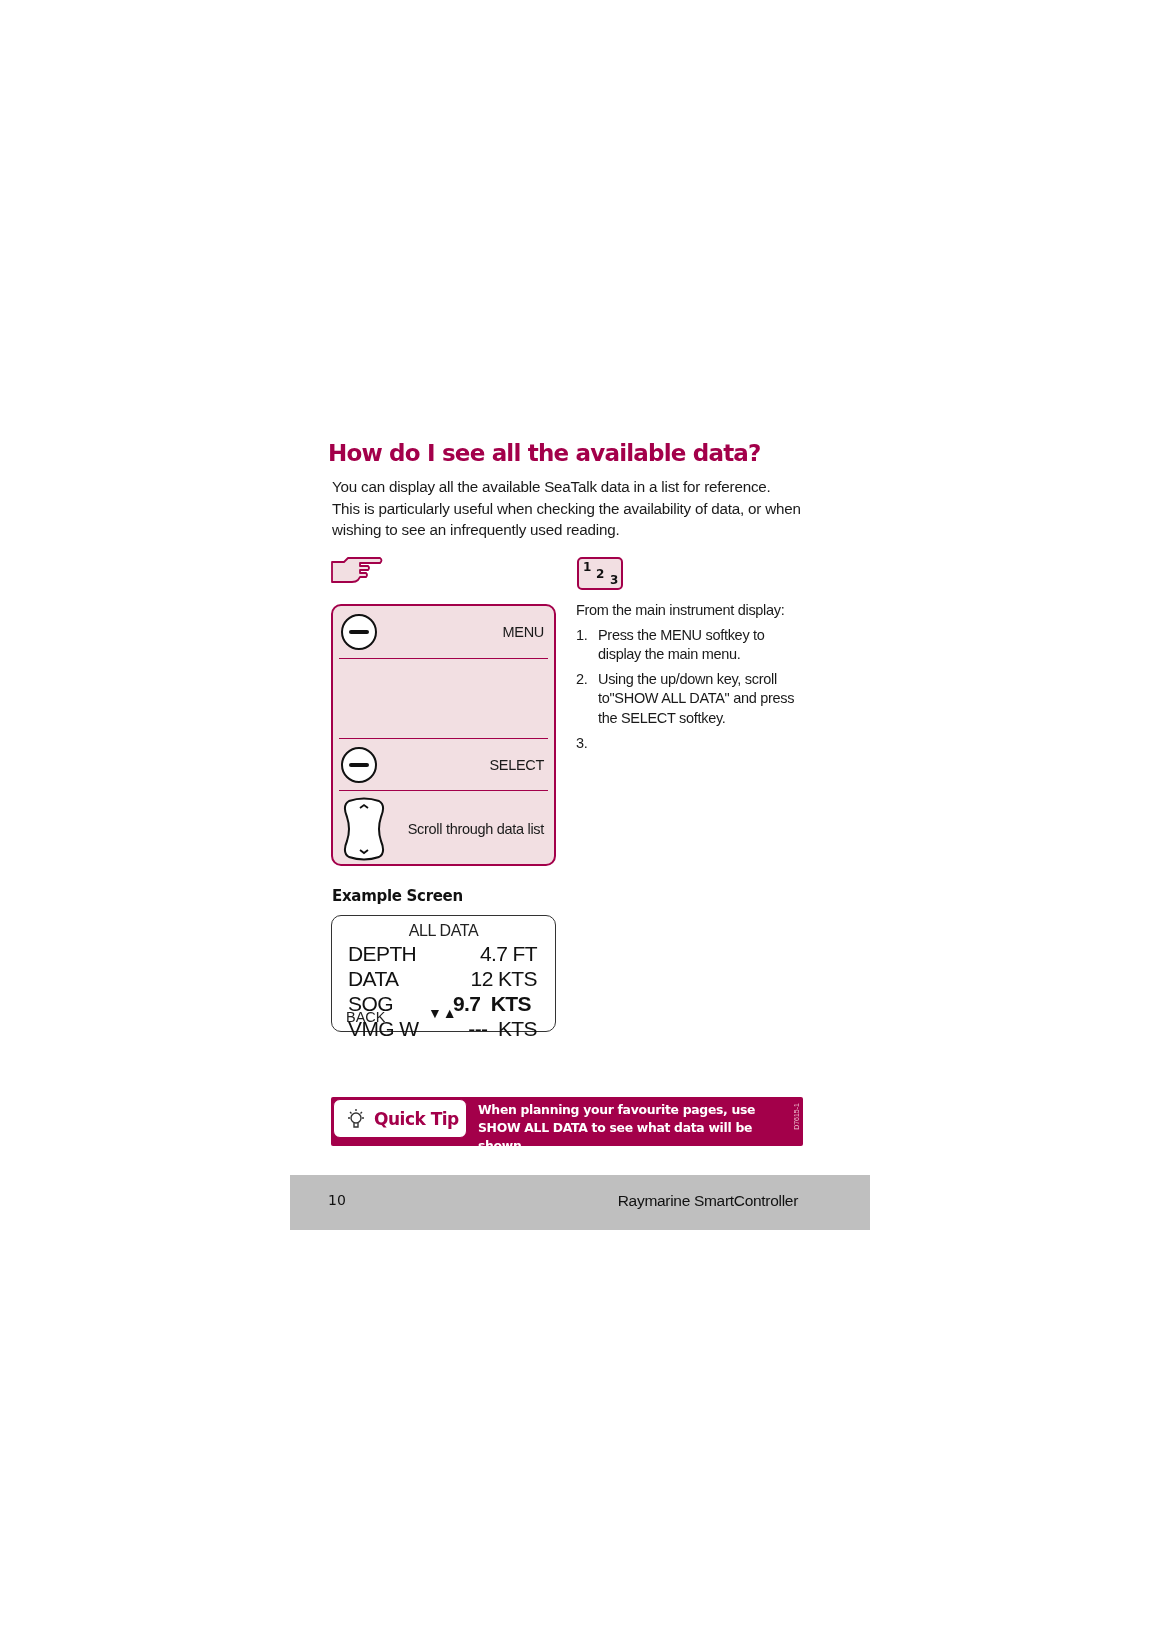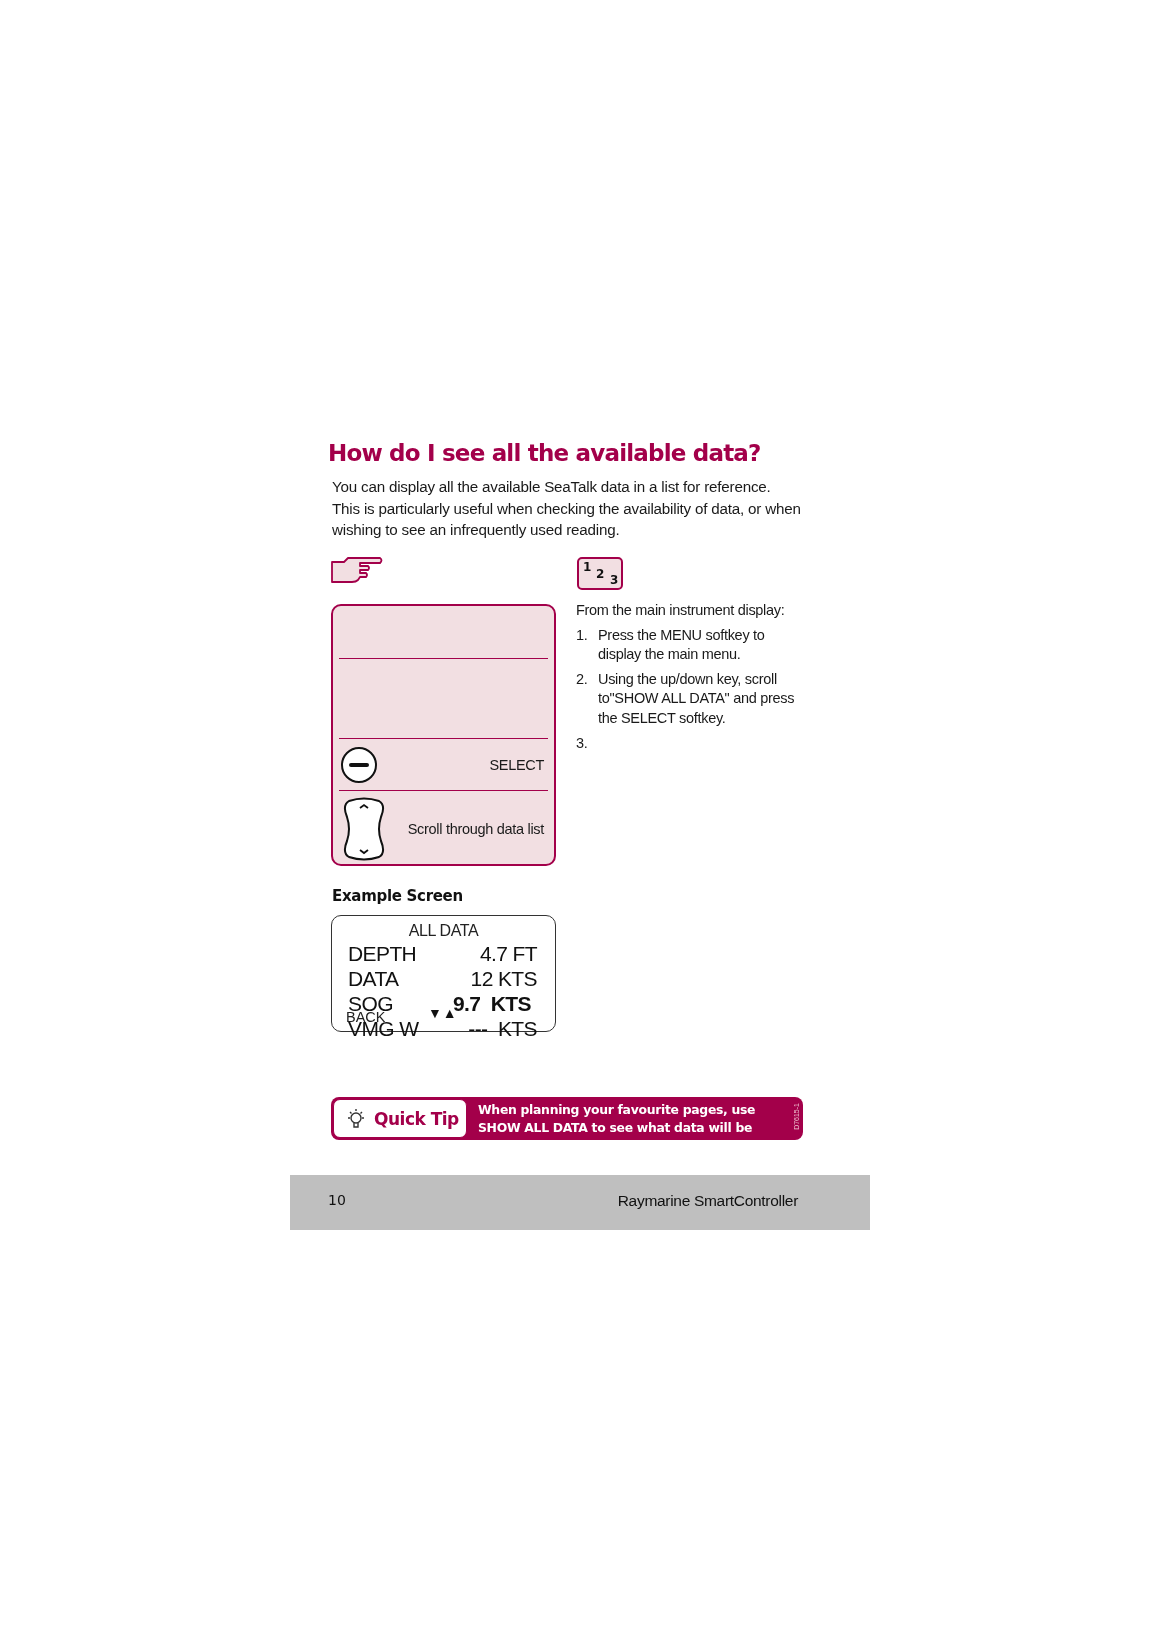--- a/index.html
+++ b/index.html
@@ -55,22 +55,22 @@
     border: 1.5px solid #333; border-radius: 10px; background: #fff;
   }
   .screen-header { position: absolute; left: 0; right: 0; top: 6px; text-align: center; font-size: 16px; letter-spacing: -0.4px; color: #222; }
   .screen-row { position: absolute; left: 16px; right: 18px; font-size: 21px; letter-spacing: -0.6px; color: #111; height: 25px; }
   .screen-row .lbl { position: absolute; left: 0; }
   .screen-row .val { position: absolute; right: 0; }
   .screen-foot { position: absolute; left: 14px; bottom: 6px; font-size: 14.5px; color: #222; }
   .screen-arrows { position: absolute; left: 96px; bottom: 10px; font-size: 14px; color: #111; letter-spacing: 1px; }
 
   .tip {
-    position: absolute; left: 331px; top: 1097px; width: 472px; height: 43px;
-    background: #a3004a; border-radius: 8px;
+    position: absolute; left: 331px; top: 1097px; width: 472px; height: 49px;
+    background: #a3004a; border-radius: 2px;
   }
   .tip-label {
     position: absolute; left: 2px; top: 2px; width: 134px; height: 39px;
     background: #fff; border: 1.5px solid #a3004a; border-radius: 7px;
     display: flex; align-items: center; padding-left: 10px;
   }
   .tip-label .bulb { width: 24px; height: 24px; margin-right: 6px; }
   .tip-label .word {
     font-family: "DejaVu Sans", sans-serif; font-weight: bold; font-size: 17px; color: #a3004a; letter-spacing: -0.5px;
   }
@@ -103,20 +103,27 @@
   <path d="M2 6 L14 6 L18 2 L50 2 Q53 4 50 7 L30 7 L30 10 L38 10 Q40 12 38 14 L30 14 L30 17 L36 17 Q38 19 36 21 L30 21 L28 24 Q26 26 22 26 L2 26 Z" fill="#f2dfe2" stroke="#a3004a" stroke-width="1.8" stroke-linejoin="round"></path>
 </svg>
 
 <div class="steps-icon">
   <span style="left:4px;top:1px;">1</span>
   <span style="left:17px;top:8px;">2</span>
   <span style="left:31px;top:14px;">3</span>
 </div>
 
 <div class="keys-box">
+  <div class="key-row r1">
+    <svg class="key-icon" width="40" height="40" viewBox="0 0 40 40">
+      <ellipse cx="20" cy="20" rx="17" ry="17" fill="#fff" stroke="#111" stroke-width="2"></ellipse>
+      <rect x="10" y="18" width="20" height="4" rx="2" fill="#111"></rect>
+    </svg>
+    <span class="key-label">MENU</span>
+  </div>
   <div class="divider" style="top:52px;"></div>
   <div class="divider" style="top:132px;"></div>
   <div class="key-row r3">
     <svg class="key-icon" width="40" height="40" viewBox="0 0 40 40">
       <ellipse cx="20" cy="20" rx="17" ry="17" fill="#fff" stroke="#111" stroke-width="2"></ellipse>
       <rect x="10" y="18" width="20" height="4" rx="2" fill="#111"></rect>
     </svg>
     <span class="key-label">SELECT</span>
   </div>
   <div class="divider" style="top:184px;"></div>

